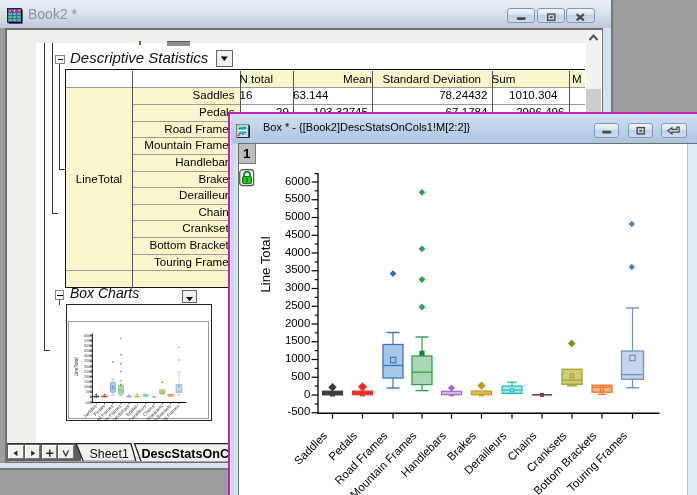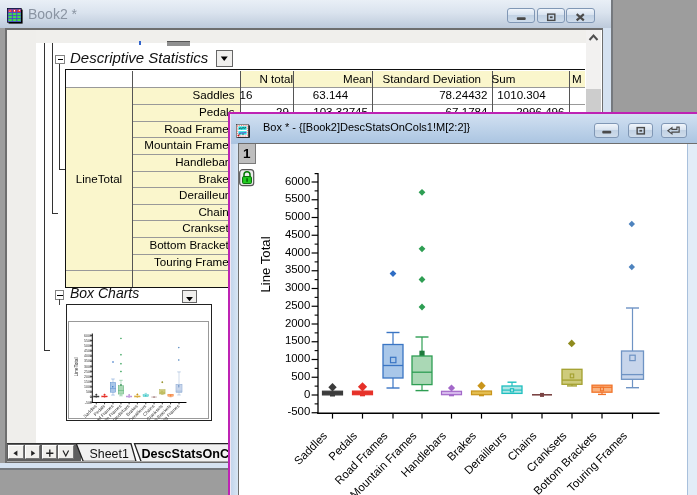--- a/index.html
+++ b/index.html
@@ -76,41 +76,41 @@
 <div style="position:absolute;left:132px;top:220.38px;width:453px;height:1px;background:#999"></div>
 <div style="position:absolute;left:132px;top:237.0px;width:453px;height:1px;background:#999"></div>
 <div style="position:absolute;left:132px;top:253.62px;width:453px;height:1px;background:#999"></div>
 <div style="position:absolute;left:66px;top:270.24px;width:519px;height:1px;background:#999"></div>
 <div style="position:absolute;left:132px;top:70.8px;width:1px;height:216.06px;background:#555"></div>
 <div style="position:absolute;left:239.5px;top:70.8px;width:1px;height:216.06px;background:#555"></div>
 <div style="position:absolute;left:293px;top:70.8px;width:1px;height:216.06px;background:#555"></div>
 <div style="position:absolute;left:372px;top:70.8px;width:1px;height:216.06px;background:#555"></div>
 <div style="position:absolute;left:491.5px;top:70.8px;width:1px;height:216.06px;background:#555"></div>
 <div style="position:absolute;left:568.5px;top:70.8px;width:1px;height:216.06px;background:#555"></div>
-<div style="position:absolute;left:239.5px;top:70.8px;width:53.5px;height:28px;line-height:16.620000000000005px;text-align:right;font-size:11.6px;overflow:hidden">N total</div>
+<div style="position:absolute;left:239.5px;top:70.8px;width:53.5px;height:28px;line-height:16.620000000000005px;text-align:left;font-size:11.6px;overflow:hidden">N total</div>
 <div style="position:absolute;left:293px;top:70.8px;width:79px;height:16.620000000000005px;line-height:16.620000000000005px;text-align:right;font-size:11.6px;overflow:hidden">Mean</div>
 <div style="position:absolute;left:372px;top:70.8px;width:119.5px;height:16.620000000000005px;line-height:16.620000000000005px;text-align:center;font-size:11.6px;overflow:hidden">Standard Deviation</div>
 <div style="position:absolute;left:491.5px;top:70.8px;width:77.0px;height:16.620000000000005px;line-height:16.620000000000005px;font-size:11.6px;overflow:hidden">Sum</div>
 <div style="position:absolute;left:568.5px;top:70.8px;width:16.5px;height:16.620000000000005px;line-height:16.620000000000005px;text-align:center;font-size:11.6px;overflow:hidden">M</div>
 <div style="position:absolute;left:132px;top:87.42px;width:102.5px;height:16.62px;line-height:16.4px;text-align:right;font-size:11.6px">Saddles</div>
 <div style="position:absolute;left:132px;top:104.03999999999999px;width:102.5px;height:16.62px;line-height:16.4px;text-align:right;font-size:11.6px">Pedals</div>
 <div style="position:absolute;left:132px;top:120.66px;width:102.5px;height:16.62px;line-height:16.4px;text-align:right;font-size:11.6px">Road Frames</div>
 <div style="position:absolute;left:132px;top:137.28px;width:102.5px;height:16.62px;line-height:16.4px;text-align:right;font-size:11.6px">Mountain Frames</div>
 <div style="position:absolute;left:132px;top:153.9px;width:102.5px;height:16.62px;line-height:16.4px;text-align:right;font-size:11.6px">Handlebars</div>
 <div style="position:absolute;left:132px;top:170.51999999999998px;width:102.5px;height:16.62px;line-height:16.4px;text-align:right;font-size:11.6px">Brakes</div>
 <div style="position:absolute;left:132px;top:187.14px;width:102.5px;height:16.62px;line-height:16.4px;text-align:right;font-size:11.6px">Derailleurs</div>
 <div style="position:absolute;left:132px;top:203.76px;width:102.5px;height:16.62px;line-height:16.4px;text-align:right;font-size:11.6px">Chains</div>
 <div style="position:absolute;left:132px;top:220.38px;width:102.5px;height:16.62px;line-height:16.4px;text-align:right;font-size:11.6px">Cranksets</div>
 <div style="position:absolute;left:132px;top:237.0px;width:102.5px;height:16.62px;line-height:16.4px;text-align:right;font-size:11.6px">Bottom Brackets</div>
 <div style="position:absolute;left:132px;top:253.62px;width:102.5px;height:16.62px;line-height:16.4px;text-align:right;font-size:11.6px">Touring Frames</div>
 <div style="position:absolute;left:66px;top:87.42px;width:66px;height:182.82px;display:flex;align-items:center;justify-content:center;font-size:11.6px">LineTotal</div>
 <div style="position:absolute;left:239.5px;top:87.42px;width:49.5px;height:16.62px;line-height:16.4px;text-align:left;font-size:11.6px">16</div>
-<div style="position:absolute;left:293px;top:87.42px;width:75px;height:16.62px;line-height:16.4px;text-align:center;font-size:11.6px">63.144</div>
+<div style="position:absolute;left:293px;top:87.42px;width:75px;height:16.62px;line-height:16.4px;text-align:left;font-size:11.6px">63.144</div>
 <div style="position:absolute;left:372px;top:87.42px;width:115.5px;height:16.62px;line-height:16.4px;text-align:right;font-size:11.6px">78.24432</div>
-<div style="position:absolute;left:485px;top:87.42px;width:73.0px;height:16.62px;line-height:16.4px;text-align:center;font-size:11.6px">1010.304</div>
+<div style="position:absolute;left:509px;top:87.42px;width:73.0px;height:16.62px;line-height:16.4px;text-align:left;font-size:11.6px">1010.304</div>
 <div style="position:absolute;left:239.5px;top:104.03999999999999px;width:49.5px;height:16.62px;line-height:16.4px;text-align:right;font-size:11.6px">29</div>
 <div style="position:absolute;left:293px;top:104.03999999999999px;width:75px;height:16.62px;line-height:16.4px;text-align:right;font-size:11.6px">103.32745</div>
 <div style="position:absolute;left:372px;top:104.03999999999999px;width:115.5px;height:16.62px;line-height:16.4px;text-align:right;font-size:11.6px">67.1784</div>
 <div style="position:absolute;left:491.5px;top:104.03999999999999px;width:73.0px;height:16.62px;line-height:16.4px;text-align:right;font-size:11.6px">2996.496</div>
 <div class="abs" style="left:54.8px;top:290px;width:9.5px;height:9.5px;border:1px solid #848484;background:#fff">
     <div style="position:absolute;left:1.5px;top:3.6px;width:5.5px;height:1px;background:#000"></div>
   </div>
 <div class="abs" style="left:59.3px;top:299px;width:1px;height:5.5px;background:#444"></div>
 <div class="abs" style="left:70px;top:285px;font-size:14px;font-style:italic;color:#111">Box Charts</div>
 <div class="abs" style="left:182px;top:289.5px;width:15px;height:13.5px;background:#F0EFED;border:1px solid #666;"><svg width="100%" height="100%" viewBox="0 0 15 13.5">

